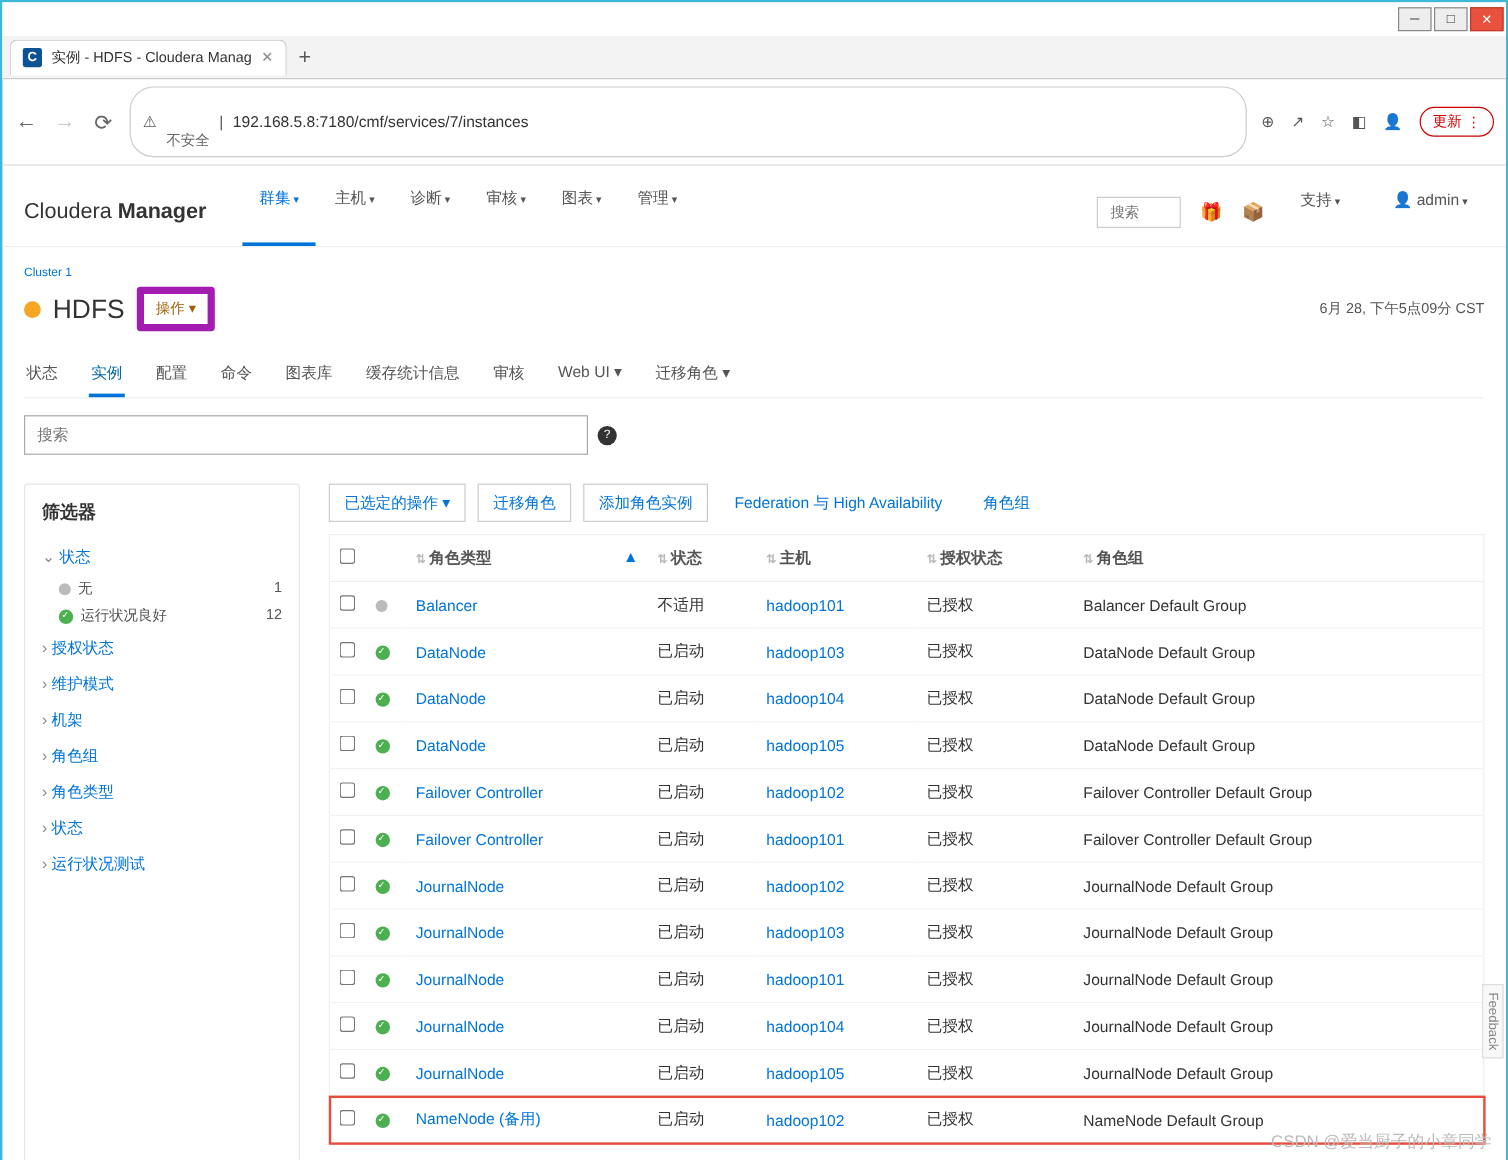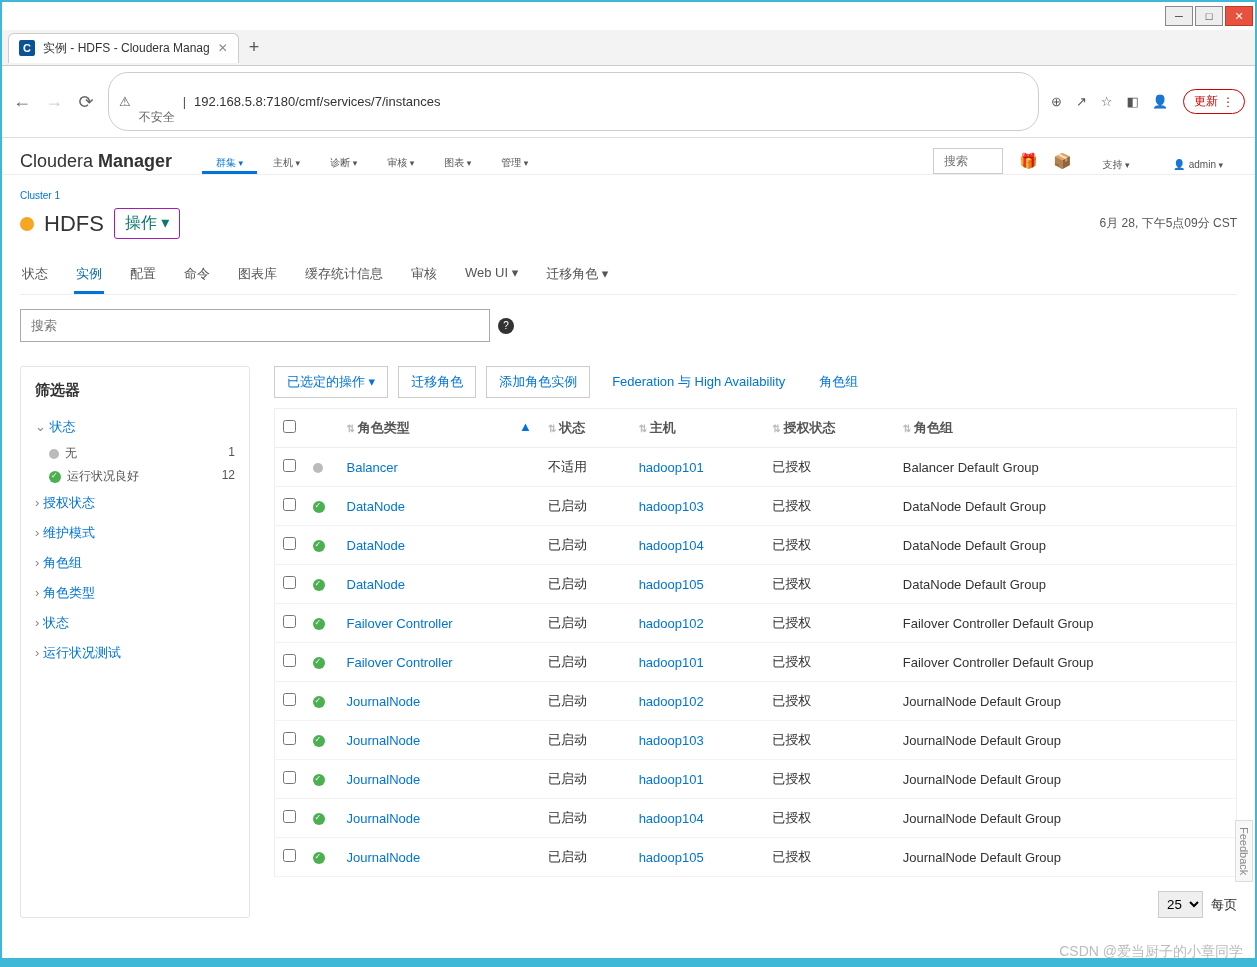--- a/index.html
+++ b/index.html
@@ -17,32 +17,32 @@
 .nav-btn { color: #666; font-size: 18px; width: 20px; text-align: center; }
 .url-box { flex: 1; display: flex; align-items: center; gap: 8px; border: 1px solid #ccc; border-radius: 20px; padding: 4px 10px; color: #555; }
 .url-insecure { color: #666; font-size: 12px; margin-top: 32px; }
 .url-text { font-size: 13px; color: #333; }
 .right-icons { display: flex; gap: 14px; align-items: center; color: #555; }
 .update-btn { border: 1px solid #c00; color: #c00; border-radius: 14px; padding: 3px 10px; font-size: 12px; display: flex; align-items: center; gap: 4px; }
 .cm-header { display: flex; align-items: center; padding: 10px 18px 0; border-bottom: 1px solid #eee; }
 .cm-logo { font-size: 18px; color: #333; }
 .cm-logo b { font-weight: 600; }
 .cm-nav { display: flex; margin-left: 30px; gap: 2px; }
-.cm-nav-item { padding: 8px 14px 1px; color: #555; cursor: pointer; font-size: 10px; }
+.cm-nav-item { padding: 8px 14px 28px; color: #555; cursor: pointer; font-size: 13px; }
 .cm-nav-item.active { color: #0074D9; border-bottom: 3px solid #0074D9; }
 .cm-nav-item .caret::after { content: " ▾"; font-size: 9px; }
 .cm-right { margin-left: auto; display: flex; align-items: center; gap: 16px; }
 .cm-search { border: 1px solid #ccc; padding: 5px 10px; color: #aaa; width: 70px; font-size: 12px; }
 .cm-icon { color: #666; font-size: 15px; }
 .content { padding: 12px 18px 40px; }
 .cluster-link { color: #0074D9; font-size: 10px; }
 .svc-row { display: flex; align-items: center; gap: 10px; margin-top: 6px; }
 .svc-dot { width: 14px; height: 14px; background: #f5a623; border-radius: 50%; }
 .svc-name { font-size: 22px; color: #333; }
-.ops-btn { border: 1px solid #a21caf; padding: 4px 10px; color: #0f766e; font-size: 16px; border-radius: 3px; }
+.ops-btn { border: 6px solid #a21caf; padding: 4px 10px; color: #a16207; font-size: 12px; border-radius: 3px; }
 .timestamp { margin-left: auto; color: #555; font-size: 12px; }
 .svc-tabs { display: flex; gap: 24px; border-bottom: 1px solid #eee; margin-top: 18px; font-size: 13px; }
 .svc-tab { padding: 8px 2px; color: #555; cursor: pointer; }
 .svc-tab.active { color: #0369a1; border-bottom: 3px solid #0074D9; }
 .search-row { display: flex; align-items: center; gap: 8px; margin-top: 14px; }
 .search-input { width: 470px; border: 1px solid #aaa; padding: 8px 10px; font-size: 13px; }
 .help-icon { width: 16px; height: 16px; border-radius: 50%; background: #333; color: #fff; font-size: 10px; display: flex; align-items: center; justify-content: center; }
 .main-row { display: flex; gap: 24px; margin-top: 24px; }
 .filter-panel { width: 230px; border: 1px solid #e5e5e5; border-radius: 3px; padding: 14px; }
 .filter-title { font-size: 15px; font-weight: 600; margin-bottom: 12px; }
@@ -166,20 +166,21 @@
           <span><span class="dot-grey"></span><span>无</span></span>
           <span>1</span>
         </div>
         <div class="filter-sub">
           <span><span class="dot-green"></span><span>运行状况良好</span></span>
           <span>12</span>
         </div>
         <div id="filter-groups">
             <div class="filter-group">授权状态</div>
             <div class="filter-group">维护模式</div>
+            <div class="filter-group">机架</div>
             <div class="filter-group">角色组</div>
             <div class="filter-group">角色类型</div>
             <div class="filter-group">状态</div>
             <div class="filter-group">运行状况测试</div>
           </div>
       </div>
 
       <div class="table-area">
         <div class="action-row">
           <span class="btn-out"><span>已选定的操作</span> ▾</span>
@@ -294,20 +295,29 @@
               </tr>
               <tr>
     <td><input type="checkbox" style=""></td>
     <td><span class="dot-green"></span></td>
     <td><a class="role-link">JournalNode</a></td>
     <td>已启动</td>
     <td><a class="host-link">hadoop105</a></td>
     <td>已授权</td>
     <td>JournalNode Default Group</td>
               </tr>
+              <tr class="highlight-row">
+    <td><input type="checkbox" style=""></td>
+    <td><span class="dot-green"></span></td>
+    <td><a class="role-link">NameNode (备用)</a></td>
+    <td>已启动</td>
+    <td><a class="host-link">hadoop102</a></td>
+    <td>已授权</td>
+    <td>NameNode Default Group</td>
+              </tr>
             </tbody>
         </table>
 
         <div class="pager">
           <select><option>25</option></select>
           <span>每页</span>
         </div>
       </div>
     </div>
   </div>

